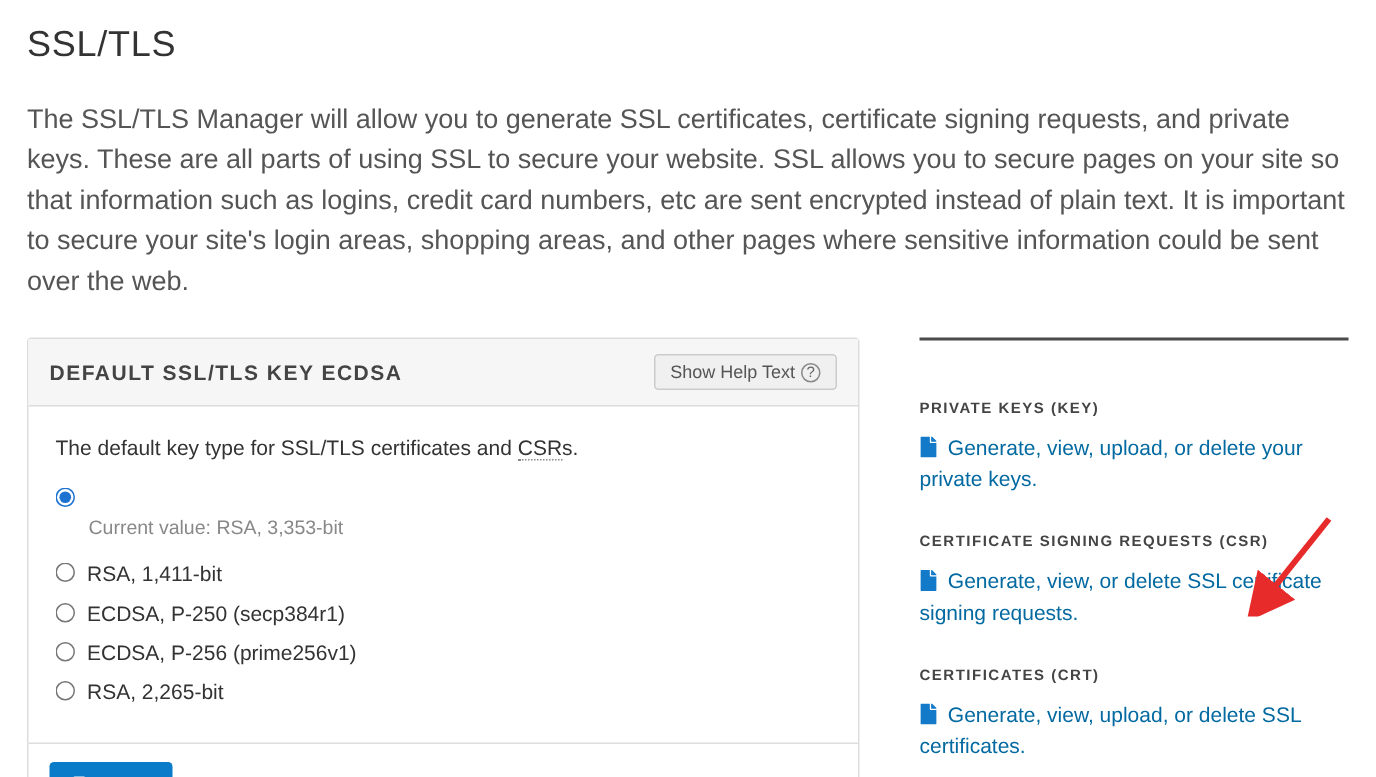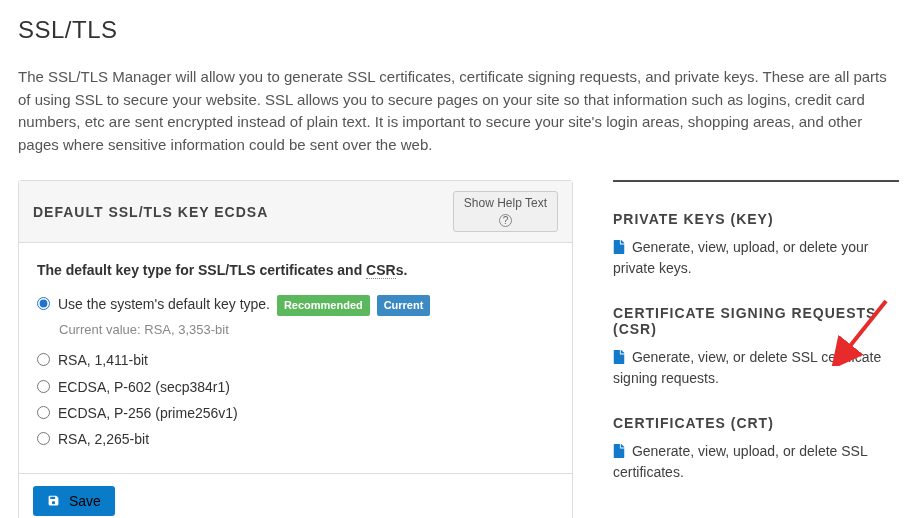--- a/index.html
+++ b/index.html
@@ -15,21 +15,21 @@
     font-size: 24px;
     font-weight: 300;
     color: #333;
     margin-bottom: 22px;
     letter-spacing: 0.5px;
   }
   .intro {
     color: #555;
     line-height: 1.5;
     margin-bottom: 24px;
-    font-size: 15px;
+    font-size: 18px;
   }
   .layout {
     display: flex;
     gap: 40px;
     align-items: flex-start;
   }
   .main-col { flex: 0 0 555px; }
   .side-col {
     flex: 1;
     border-top: 2px solid #4a4a4a;
@@ -58,38 +58,37 @@
     background: #f0f0f0;
     border: 1px solid #ccc;
     border-radius: 3px;
     padding: 4px 10px;
     font-size: 12px;
     color: #555;
     cursor: pointer;
     display: inline-flex;
     align-items: center;
     gap: 4px;
-    flex-direction: column;
   }
   .help-btn .qmark {
     display:inline-block;
     border:1px solid #888;
     border-radius:50%;
     width:13px;height:13px;
     line-height:12px;
     text-align:center;
     font-size:10px;
     color:#666;
   }
   .panel-body {
     padding: 16px 18px 18px;
     color: #333;
     line-height: 1.6;
   }
-  .panel-body p { margin-bottom: 12px; font-weight: bold; }
+  .panel-body p { margin-bottom: 12px; }
   .csr-abbr { border-bottom:1px dotted #888; }
   .radio-list { list-style:none; }
   .radio-list li { display:flex; align-items:flex-start; gap:8px; margin-bottom:4px; }
   .radio-list input[type=radio] { margin-top:4px; accent-color:#1e73d1; }
   .opt-label { color:#333; }
   .badge {
     display:inline-block;
     color:#fff;
     font-size:11px;
     padding:2px 7px;
@@ -111,30 +110,30 @@
     color:#000000;
     padding:7px 14px;
     border-radius:3px;
     font-size:14px;
     cursor:pointer;
     display:inline-flex;
     align-items:center;
     gap:6px;
   }
   .side-col h3 {
-    font-size:14px;
+    font-size:10px;
     font-weight:700;
     letter-spacing:1px;
     color:#444;
     margin-bottom:10px;
-    margin-top:9px;
+    margin-top:20px;
   }
   .side-col .block { margin-bottom:26px; }
   .side-link {
-    color:#404040;
+    color:#0369a1;
     text-decoration:none;
     font-size:14px;
     line-height:1.5;
     display:block;
   }
   .file-ico {
     display:inline-block;
     vertical-align:-2px;
     margin-right:3px;
   }
@@ -164,36 +163,31 @@
       </div>
 
       <div class="panel-body">
         <p>
           <span>The default key type for SSL/TLS certificates and </span><span class="csr-abbr">CSR</span><span>s.</span>
         </p>
 
         <ul class="radio-list">
           <li>
             <input type="radio" name="kt" checked="" style="">
-            <span>
-              <span class="opt-label">Use the system's default key type.</span>
-              <span class="badge green">Recommended</span>
-              <span class="badge blue">Current</span>
-            </span>
           </li>
         </ul>
         <div class="current-val">Current value: RSA, 3,353-bit</div>
         <ul class="radio-list">
           <li>
             <input type="radio" name="kt" style="">
             <span class="opt-label">RSA, 1,411-bit</span>
           </li>
           <li>
             <input type="radio" name="kt" style="">
-            <span class="opt-label">ECDSA, P-602 (secp384r1)</span>
+            <span class="opt-label">ECDSA, P-250 (secp384r1)</span>
           </li>
           <li>
             <input type="radio" name="kt" style="">
             <span class="opt-label">ECDSA, P-256 (prime256v1)</span>
           </li>
           <li>
             <input type="radio" name="kt" style="">
             <span class="opt-label">RSA, 2,265-bit</span>
           </li>
         </ul>

